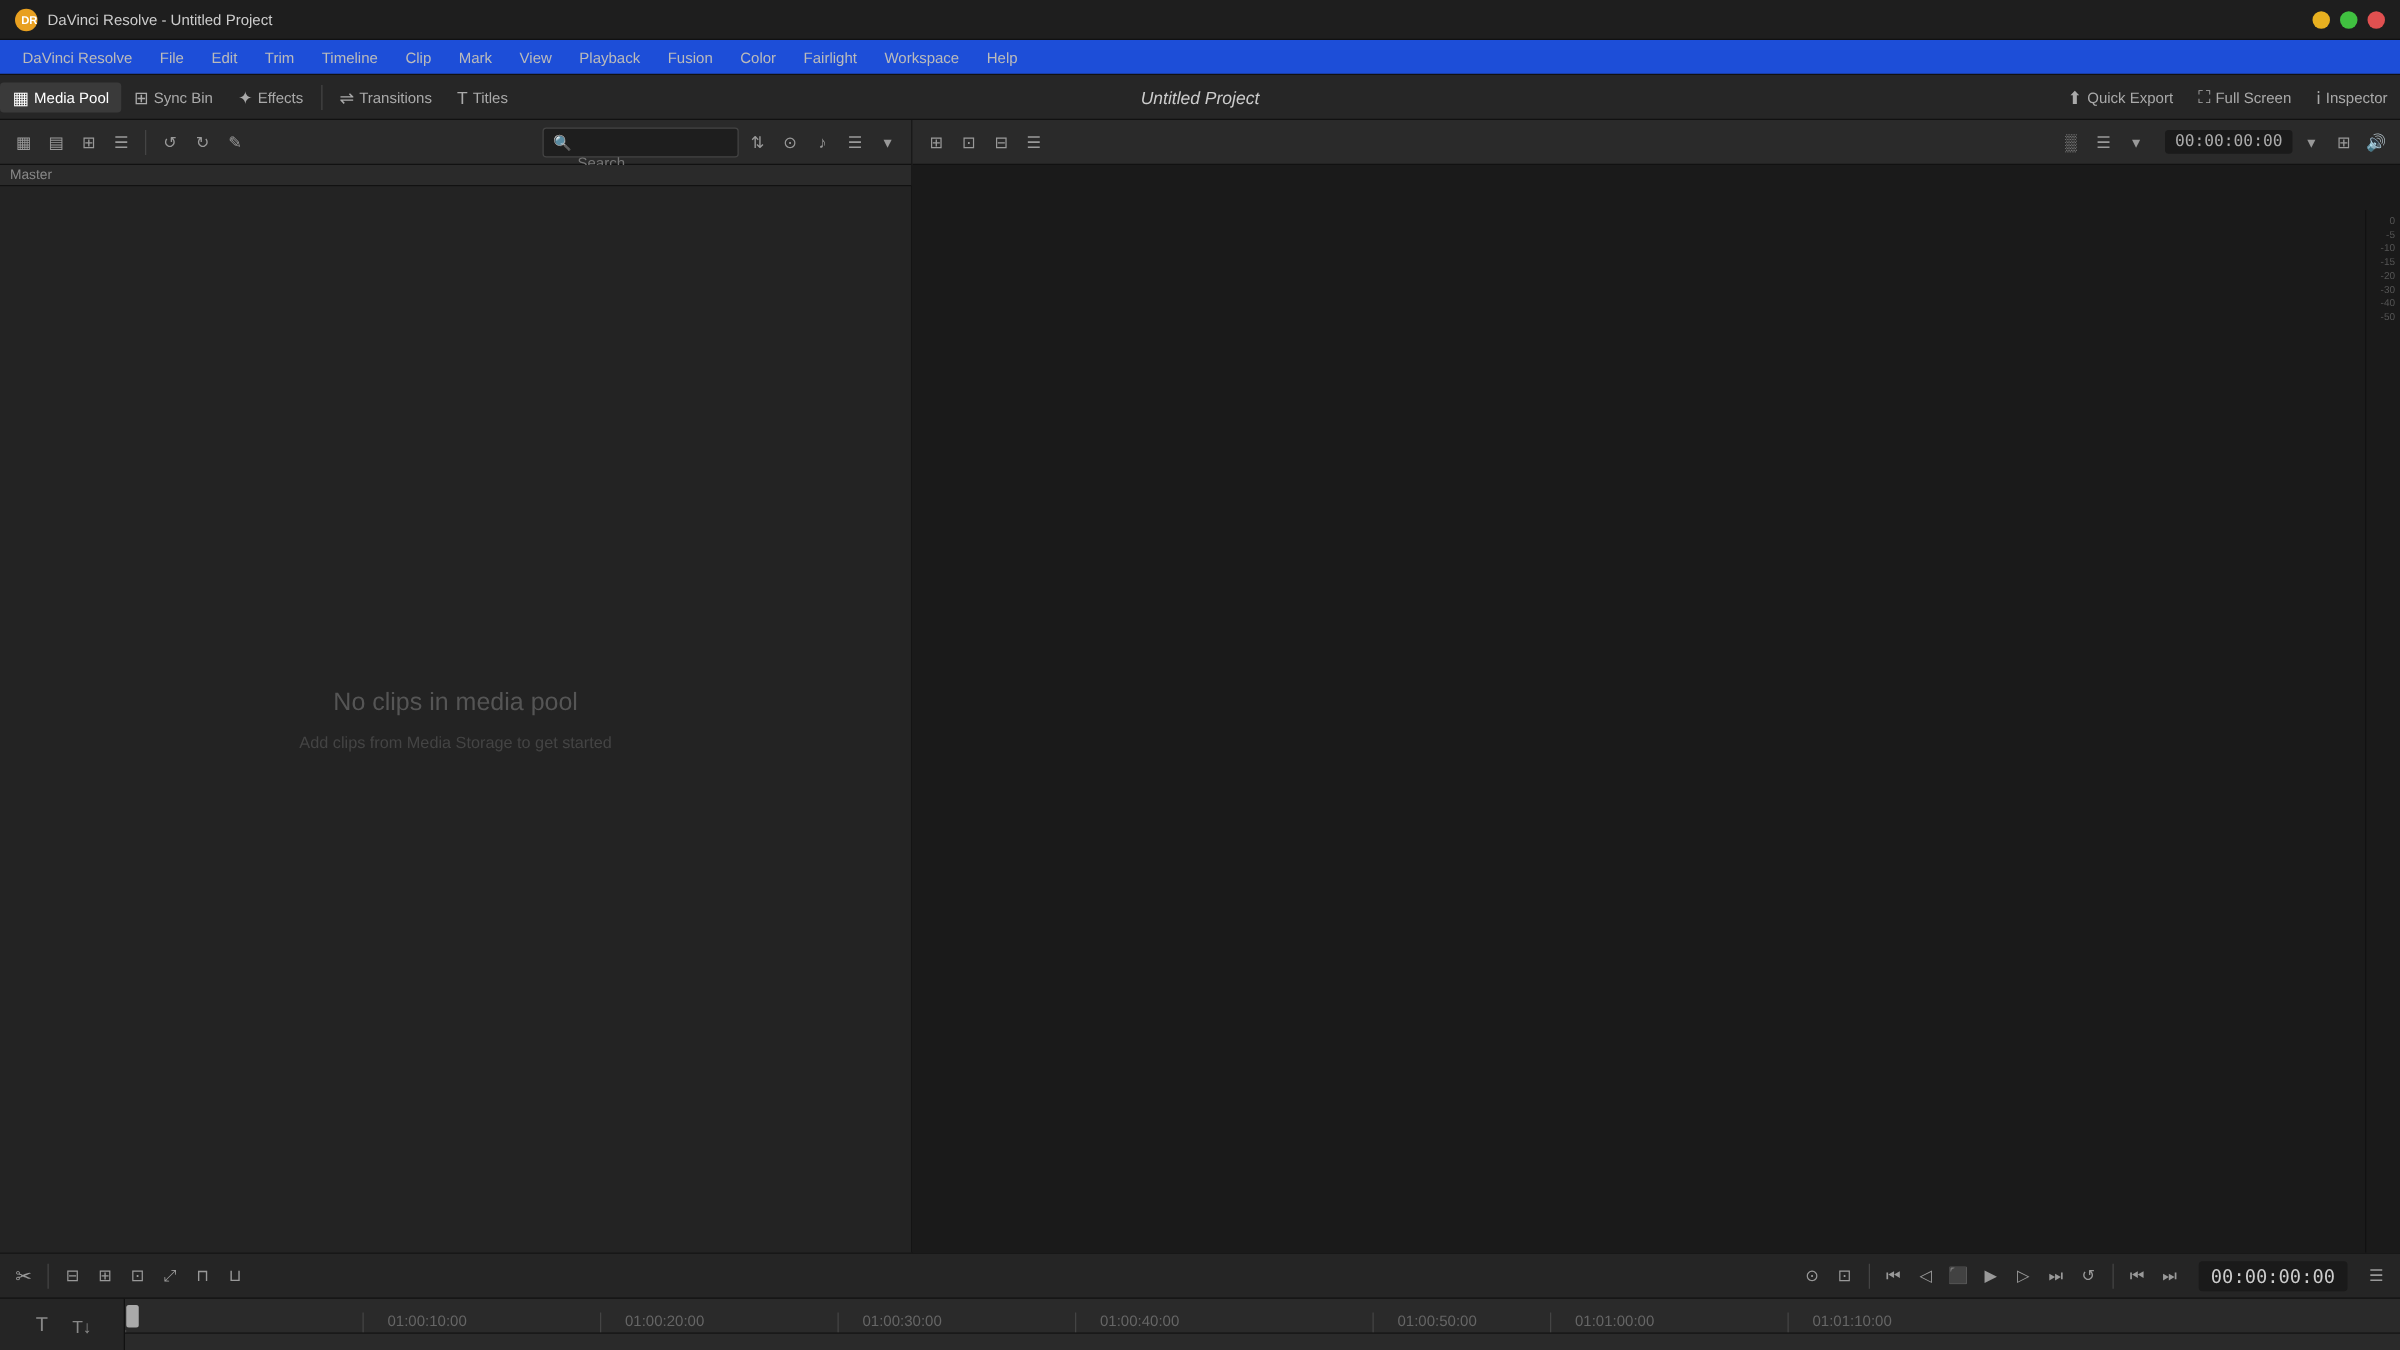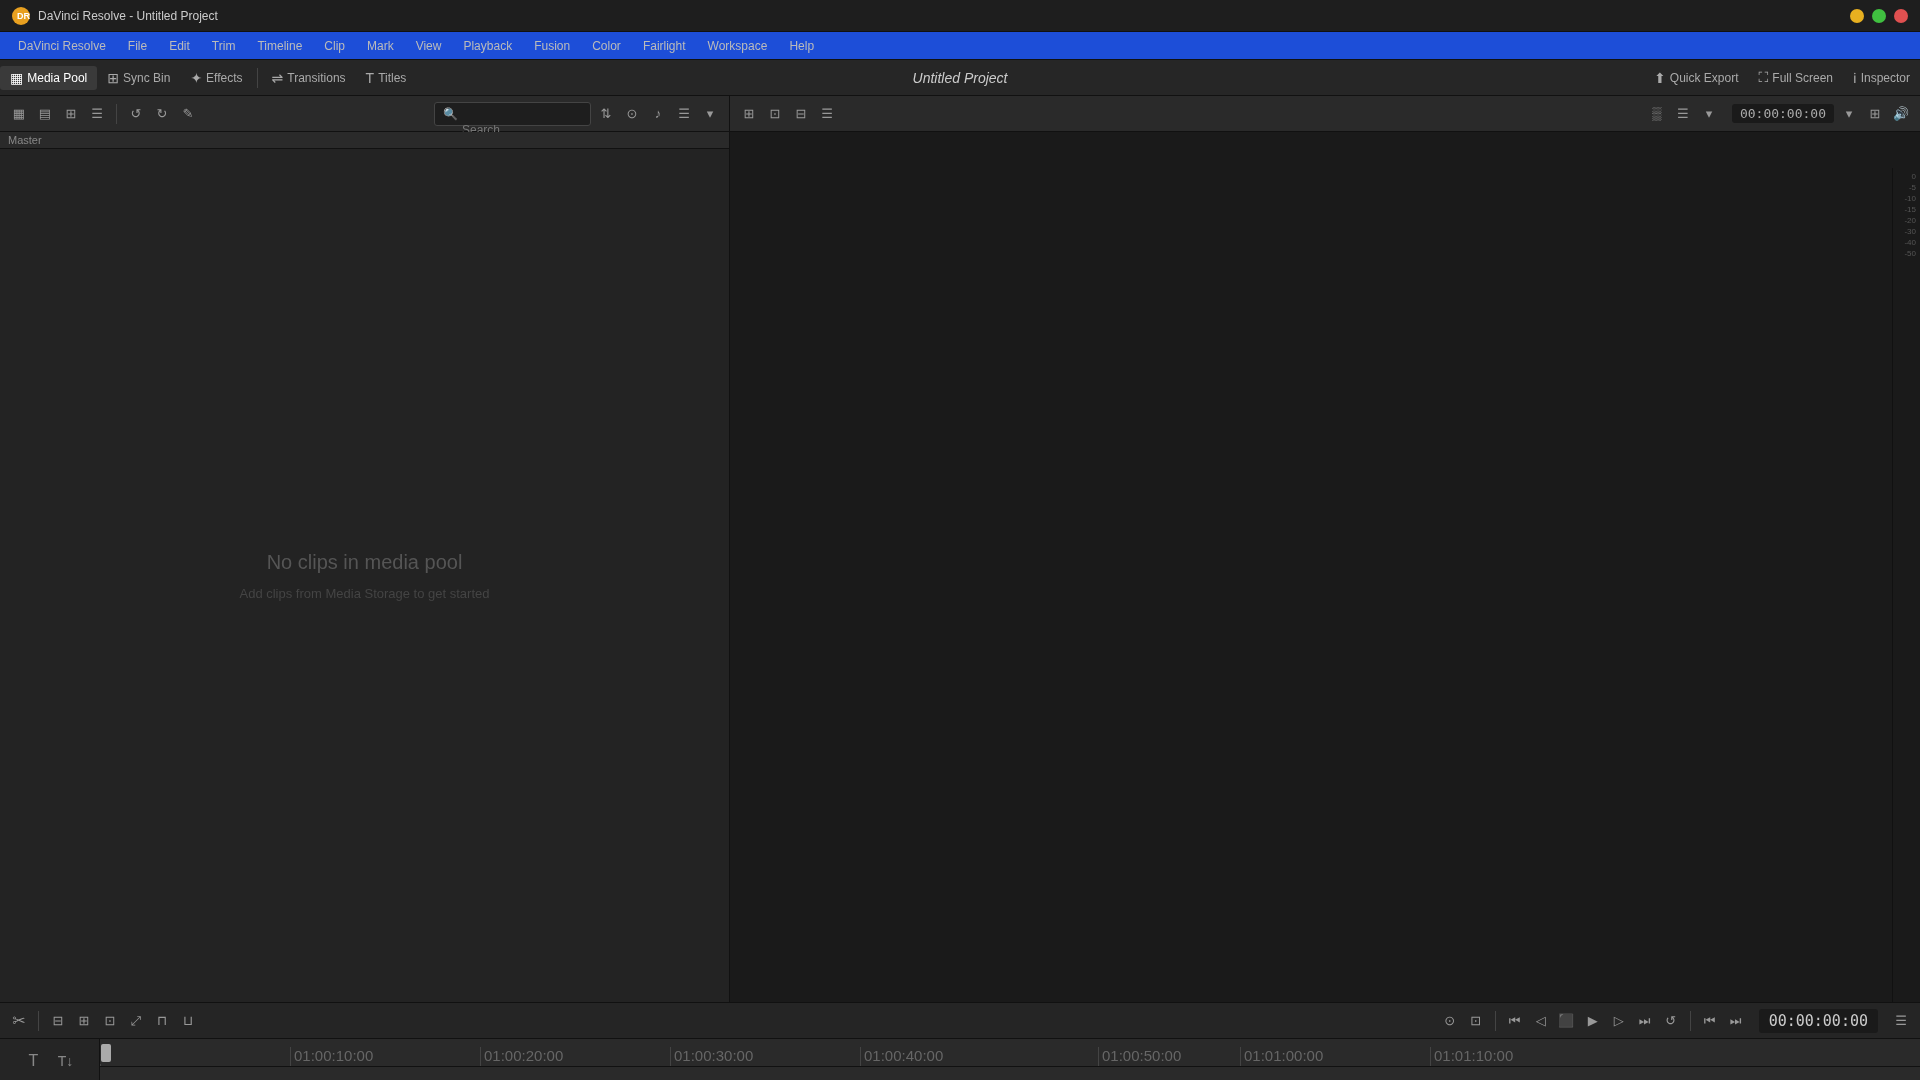--- a/index.html
+++ b/index.html
@@ -262,24 +262,24 @@
     #timeline-ruler-top {
       height: 28px;
       background: #2a2a2a;
       border-bottom: 1px solid #111;
       position: relative;
       overflow: hidden;
     }
     .ruler-mark {
       position: absolute;
       bottom: 0;
-      font-size: 15px;
+      font-size: 12px;
       color: #666;
       border-left: 1px solid #444;
-      padding-left: 3px;
+      padding-left: 19px;
       padding-bottom: 2px;
     }
 
     #timeline-ruler-bottom {
       height: 28px;
       background: #2a2a2a;
       border-bottom: 1px solid #111;
       position: relative;
       overflow: hidden;
     }

